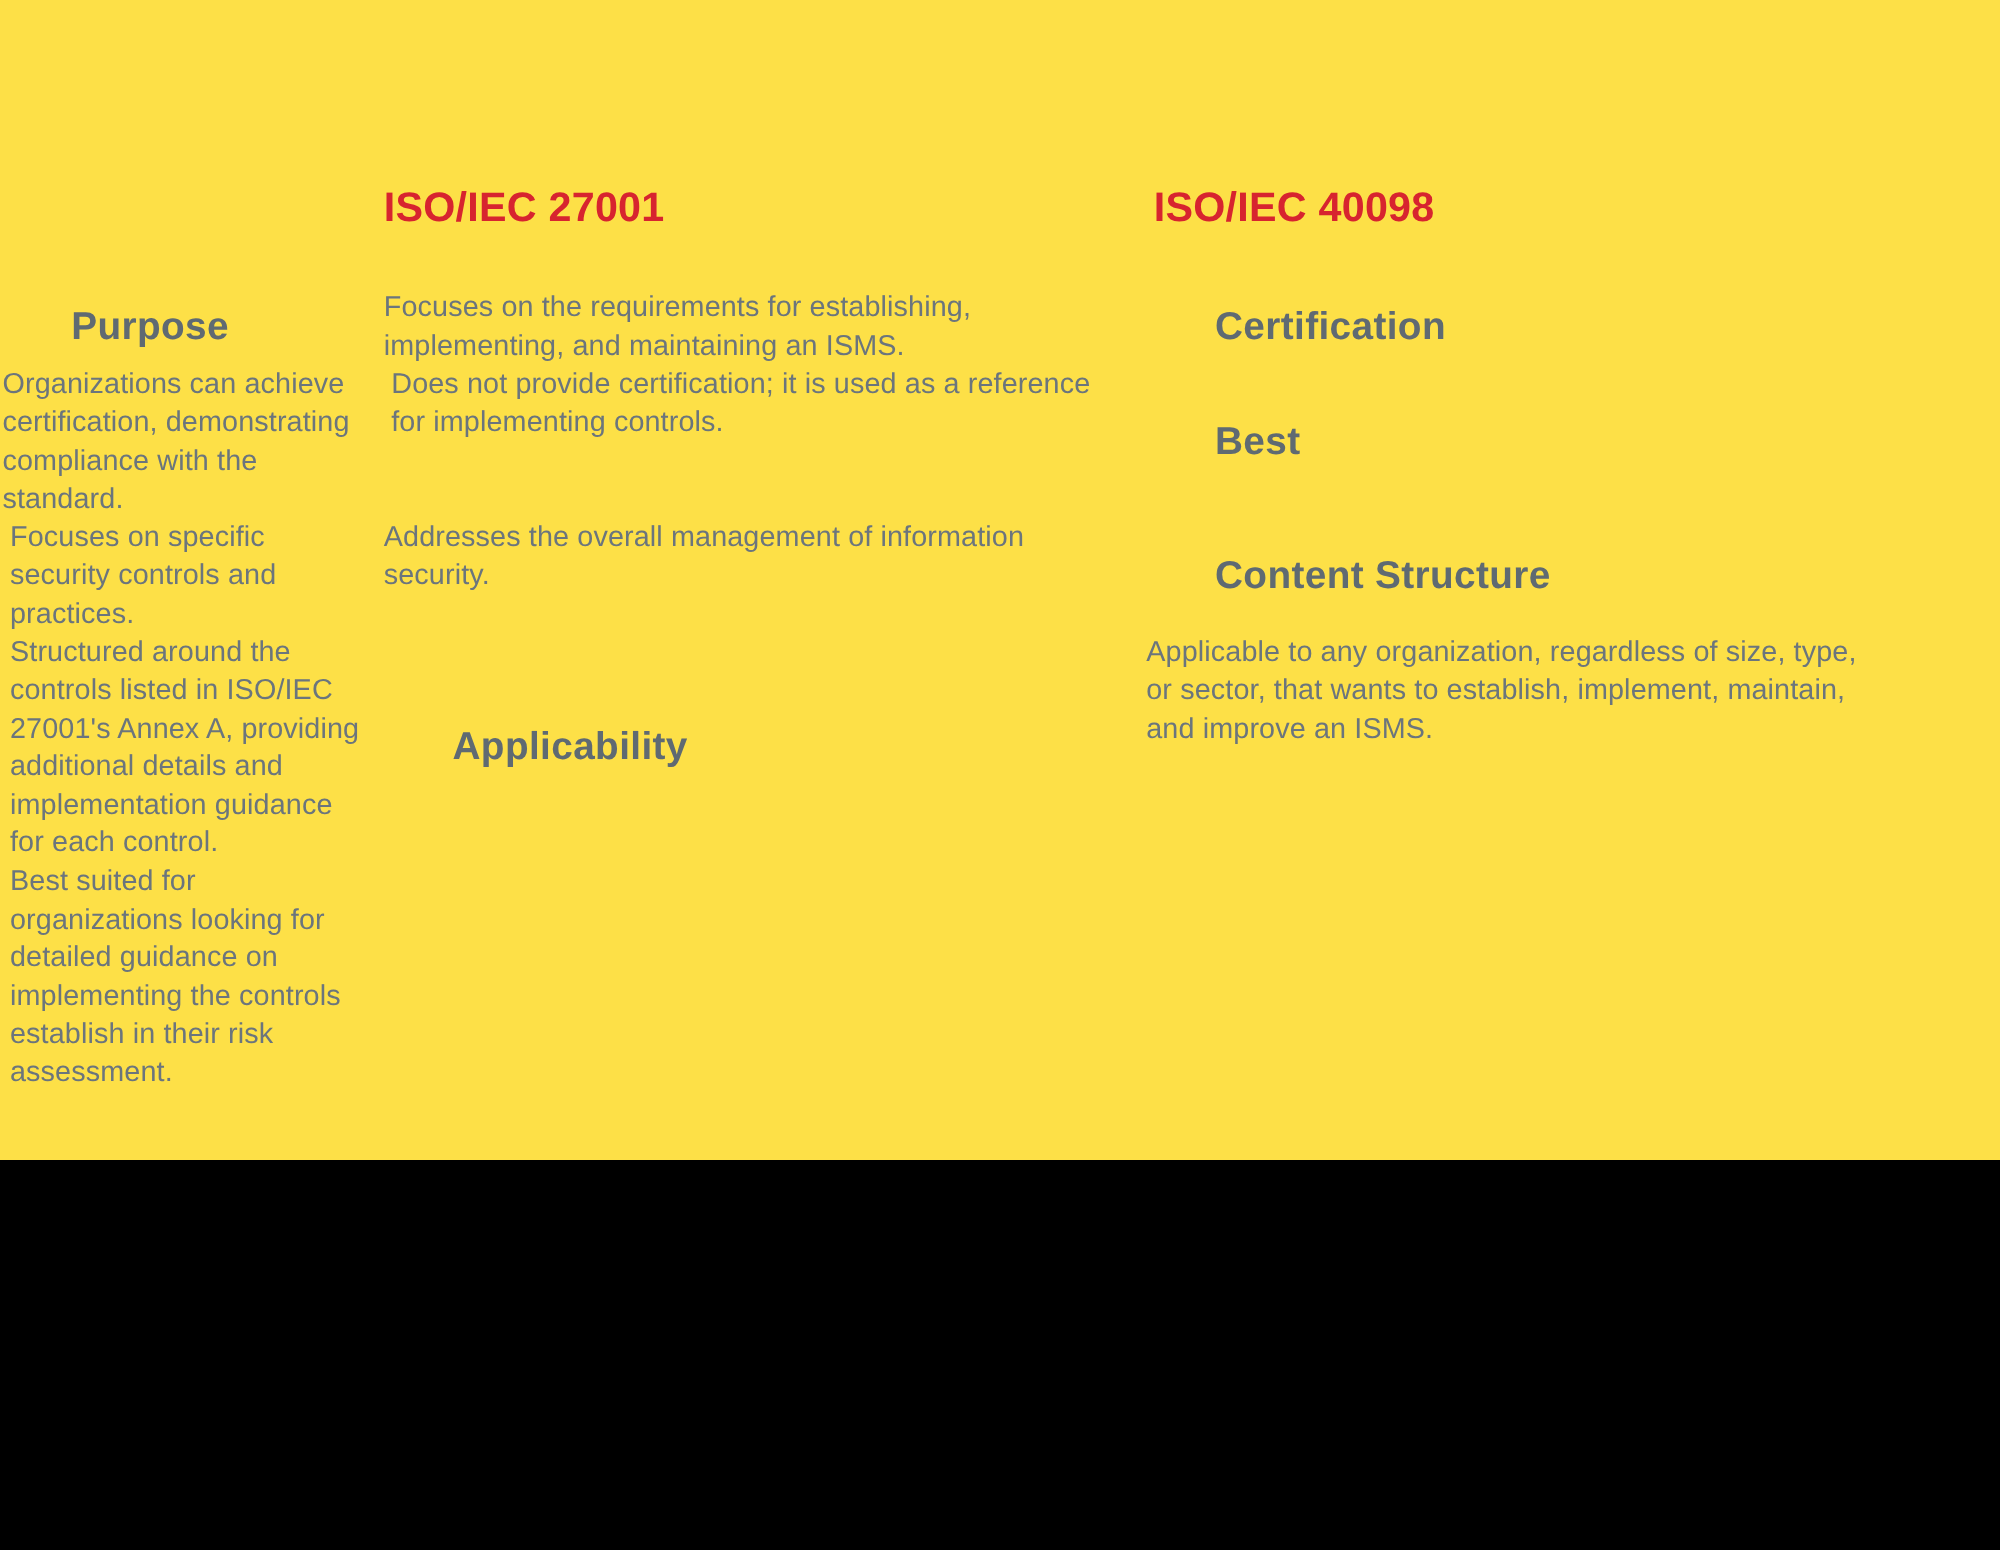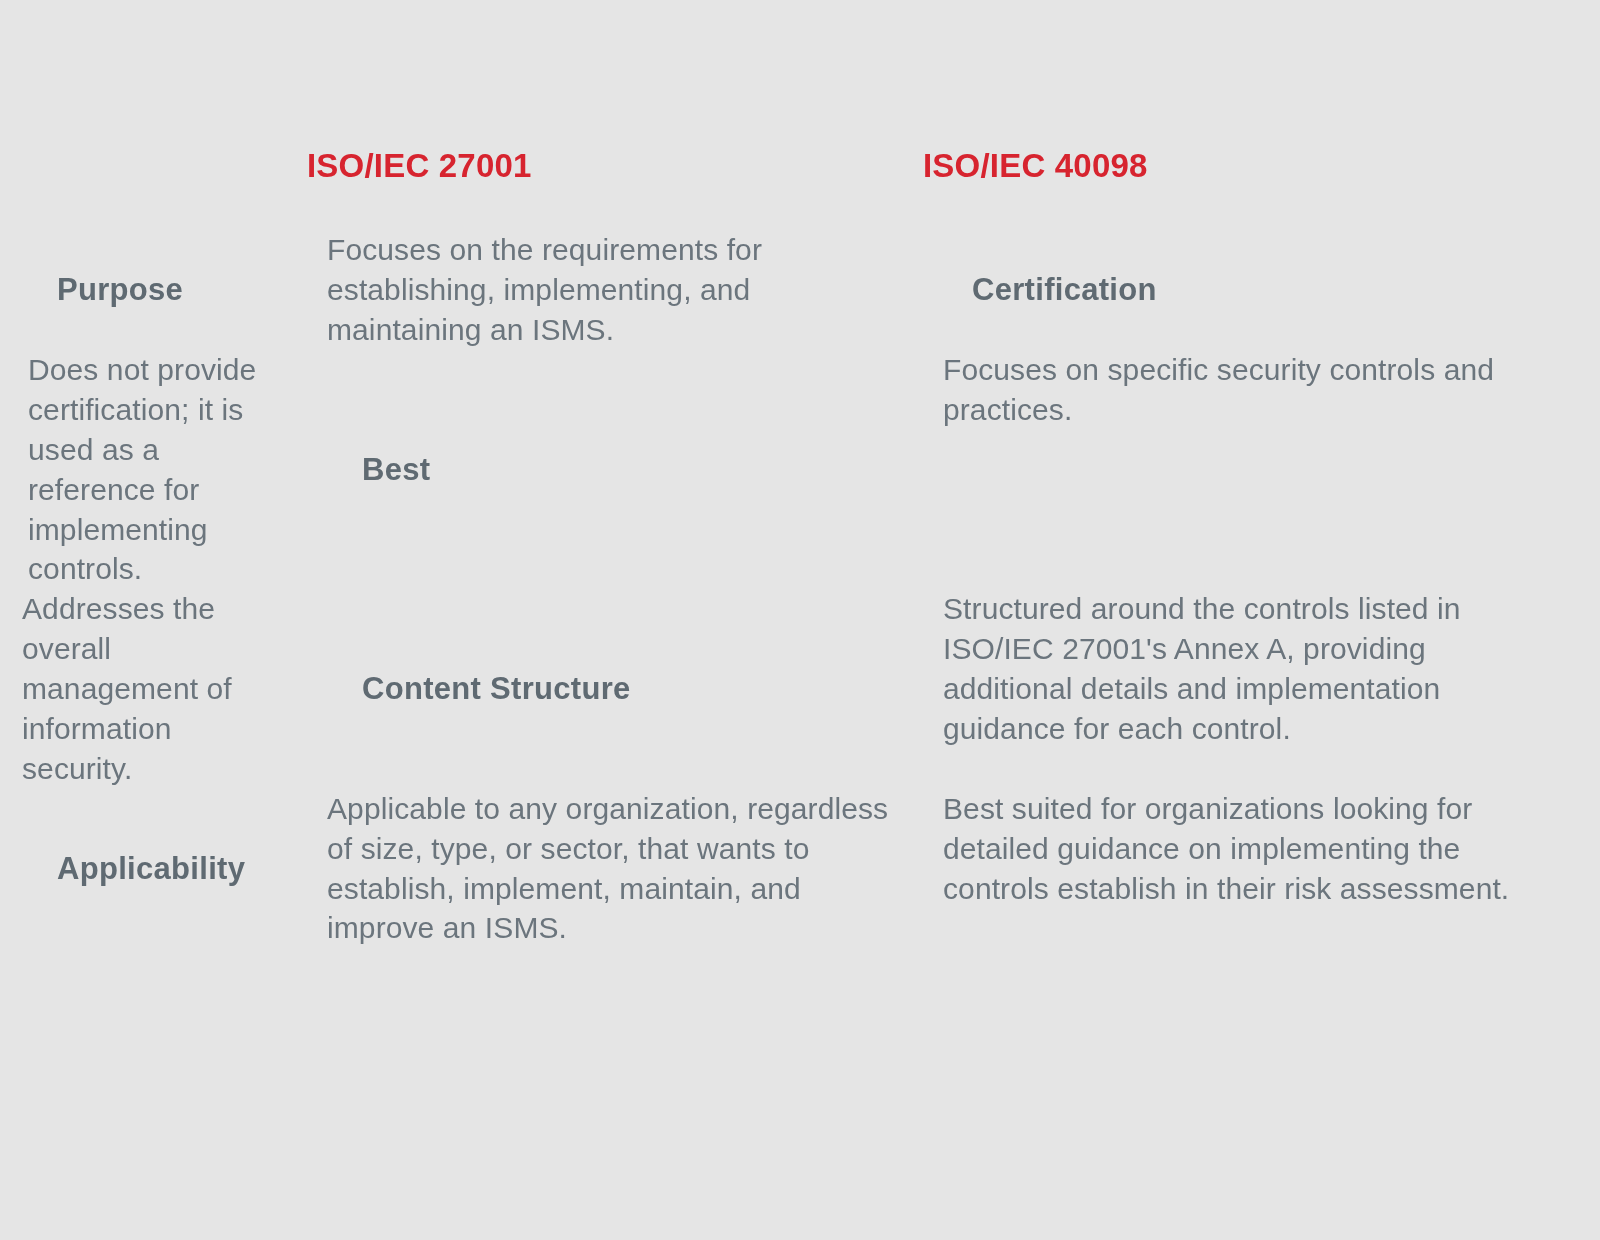--- a/index.html
+++ b/index.html
@@ -9,22 +9,22 @@
   }
   body {
     width: 1600px;
     height: 1240px;
     font-family: "Liberation Sans", sans-serif;
     overflow: hidden;
   }
   .page {
     position: relative;
     width: 1600px;
-    height: 1240px;
-    background: #e5e5e5;
+    height: 928px;
+    background: #fde047;
   }
   .grid {
     position: absolute;
     left: 0;
     top: 148px;
     width: 1600px;
     display: grid;
     grid-template-columns: 305px 610px 620px;
     column-gap: 0;
     row-gap: 0;
@@ -48,43 +48,43 @@
     font-size: 31px;
     font-weight: bold;
     letter-spacing: 0.3px;
     line-height: 1.28;
     text-align: left;
     padding-left: 57px;
     align-self: center;
   }
   .cell {
     color: #6b757d;
-    font-size: 30px;
+    font-size: 23px;
     line-height: 1.33;
     letter-spacing: 0.1px;
     align-self: start;
-    margin-left: 20px;
   }
   .cell.c1 { padding-left: 2px; padding-right: 24px; }
   .cell.c2 { padding-left: 8px; padding-right: 10px; }
 </style>
 </head>
 <body>
 
 <div class="page">
   <div class="grid">
 
     <div class="hdr-spacer"></div>
     <div class="col-header c1">ISO/IEC 27001</div>
     <div class="col-header c2">ISO/IEC 40098</div>
 
     <div class="row-label rowgroup-0">Purpose</div>
     <div class="cell c1 rowgroup-0">Focuses on the requirements for establishing, implementing, and maintaining an ISMS.</div>
 
     <div class="row-label rowgroup-1">Certification</div>
+    <div class="cell c1 rowgroup-1">Organizations can achieve certification, demonstrating compliance with the standard.</div>
     <div class="cell c2 rowgroup-1">Does not provide certification; it is used as a reference for implementing controls.</div>
 
     <div class="row-label rowgroup-2">Best</div>
     <div class="cell c2 rowgroup-2">Focuses on specific security controls and practices.</div>
     <div class="cell c1 rowgroup-2">Addresses the overall management of information security.</div>
 
     <div class="row-label rowgroup-3">Content Structure</div>
     <div class="cell c2 rowgroup-3">Structured around the controls listed in ISO/IEC 27001's Annex A, providing additional details and implementation guidance for each control.</div>
 
     <div class="row-label rowgroup-4">Applicability</div>

